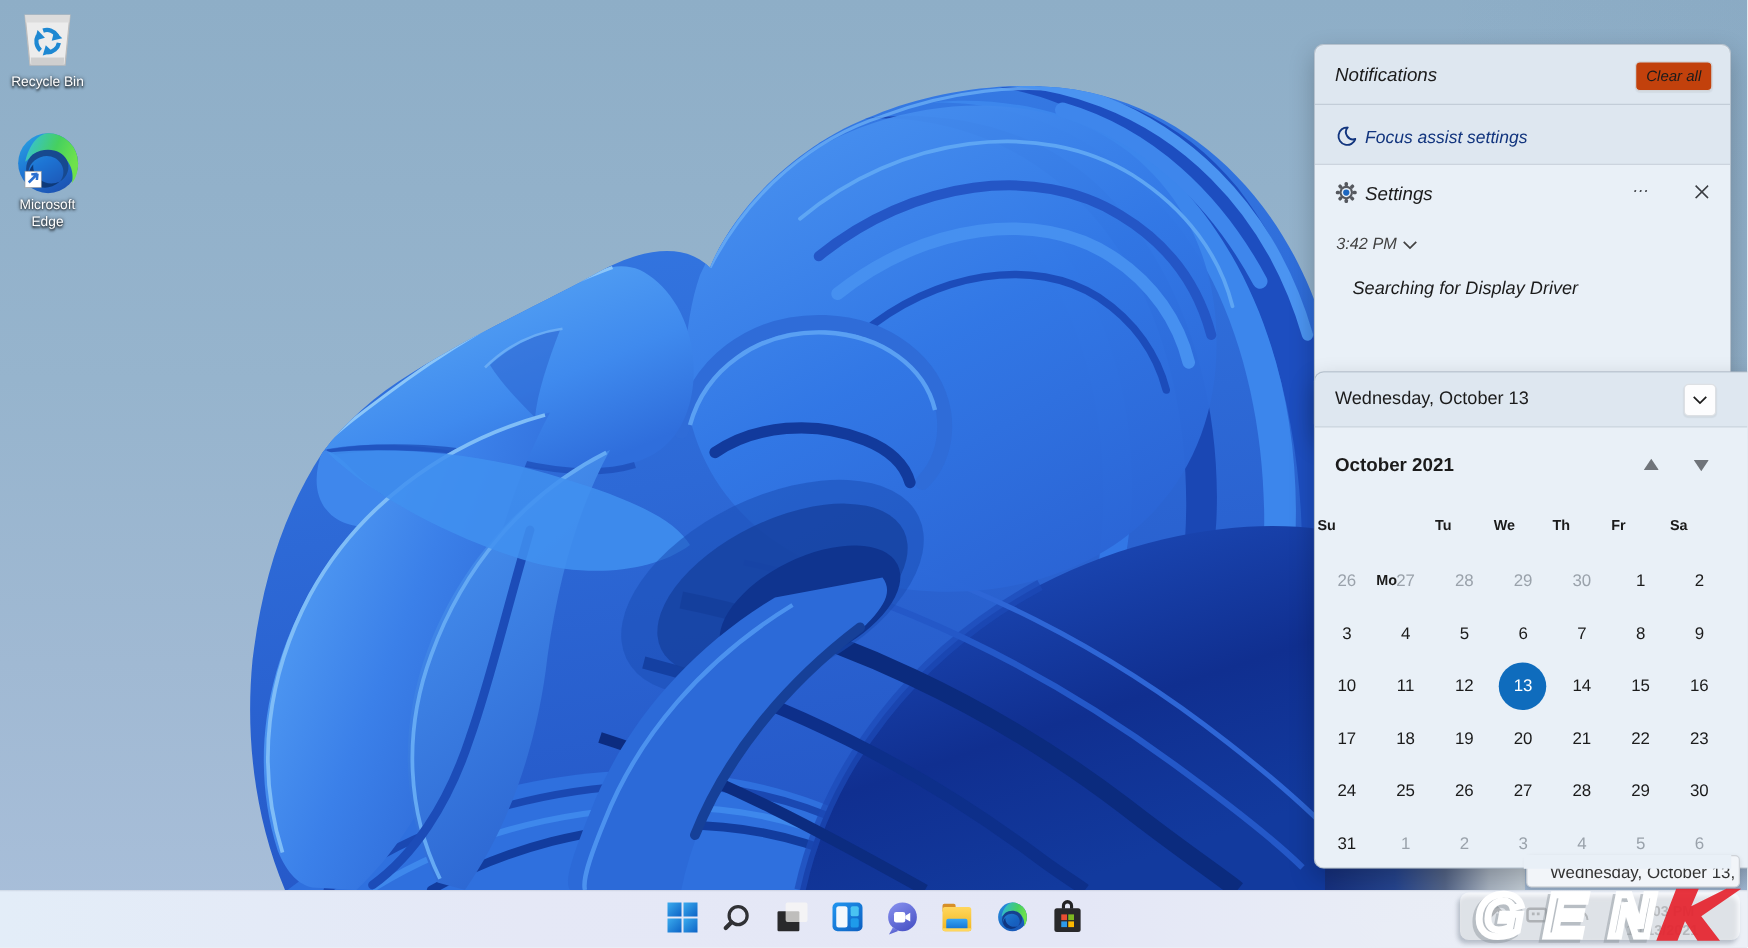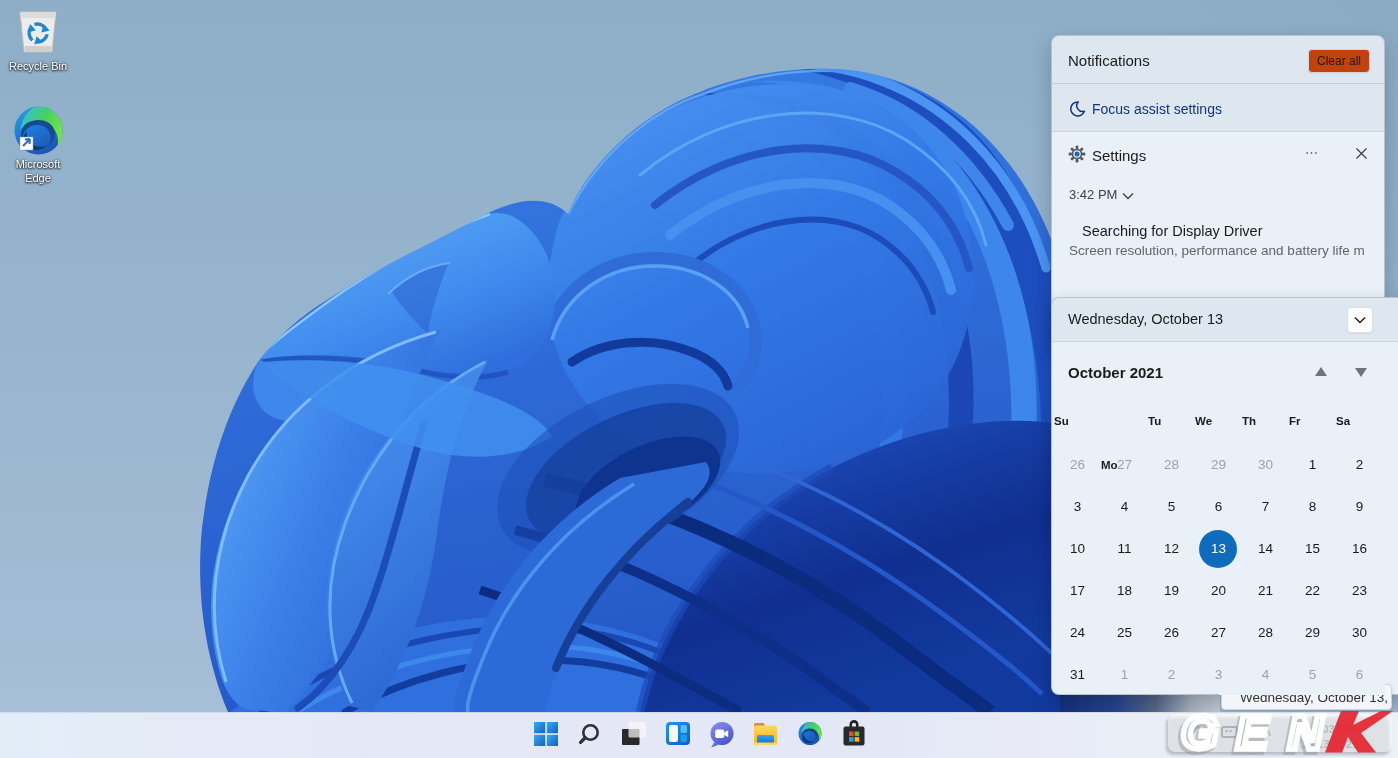--- a/index.html
+++ b/index.html
@@ -6,21 +6,21 @@
   #screen{position:relative;width:1398px;height:758px;overflow:hidden;
     font-family:"Liberation Sans",sans-serif;
     background:
       linear-gradient(100deg, rgba(30,60,95,0) 75%, rgba(35,70,105,0.05) 100%),
       linear-gradient(to bottom, #8eaec7 0%, #96b4cd 40%, #a0b9d3 70%, #a9bfda 100%);
   }
   .abs{position:absolute;}
   
   .panel{position:absolute;background:#e9f0f7;border:1px solid rgba(90,110,130,0.35);
     border-radius:8px;box-shadow:0 8px 20px rgba(0,0,0,0.22);box-sizing:border-box;}
-  #notif{left:1051px;top:35px;width:334px;height:312px;}
+  #notif{left:1051px;top:35px;width:334px;height:312px;font-style:italic;}
   #cal{left:1051px;top:297px;width:380px;height:398px;}
   .divider{position:absolute;left:0;width:100%;height:1px;background:rgba(70,90,110,0.18);}
   .txt{position:absolute;white-space:nowrap;color:#1b1b1b;}
   #clearall{position:absolute;left:256px;top:13px;width:60px;height:22px;background:#c2410c;
     border:1px solid #d2d5d9;border-radius:4px;font-size:12px;color:#1b1b1b;
     display:flex;align-items:center;justify-content:center;box-shadow:0 1px 1px rgba(0,0,0,0.05);}
   #calchev{position:absolute;left:295px;top:9px;width:24px;height:24px;background:#fdfdfe;
     border:1px solid #dde0e4;border-radius:4px;box-shadow:0 1px 1px rgba(0,0,0,0.06);}
   
   .wd{position:absolute;width:47px;text-align:left;font-size:11.5px;font-weight:bold;color:#1b1b1b;}
@@ -243,21 +243,20 @@
     <div class="txt" style="left:40px;top:111px;font-size:15px;">Settings</div>
     <div class="txt" style="left:253px;top:109px;font-size:13px;color:#4a4d52;letter-spacing:1px;">⋯</div>
     <svg class="abs" style="left:304px;top:112px" width="11" height="11" viewBox="0 0 11 11">
       <path d="M 0.5,0.5 L 10.5,10.5 M 10.5,0.5 L 0.5,10.5" stroke="#3a3d42" stroke-width="1.2"></path>
     </svg>
     <div class="txt" style="left:17px;top:151px;font-size:13px;color:#424242;">3:42 PM</div>
     <svg class="abs" style="left:70px;top:156px" width="12" height="8" viewBox="0 0 12 8">
       <path d="M 1,1.5 L 6,6.5 L 11,1.5" fill="none" stroke="#424242" stroke-width="1.4"></path>
     </svg>
     <div class="txt" style="left:17px;top:187px;font-size:14.5px;margin-left:13px;">Searching for Display Driver</div>
-    <div class="txt" style="left:17px;top:207px;font-size:13.5px;color:#5d6670;">Screen resolution, performance and battery life m</div>
   </div>
 
   <div id="cal" class="panel">
     <div style="position:absolute;left:0;top:0;width:100%;height:43px;background:rgba(193,208,224,0.28);border-radius:8px 8px 0 0;"></div>
     <div class="txt" style="left:16px;top:13px;font-size:14.5px;">Wednesday, October 13</div>
     <div id="calchev">
       <svg style="position:absolute;left:6px;top:8px" width="12" height="8" viewBox="0 0 12 8">
         <path d="M 1,1.5 L 6,6.5 L 11,1.5" fill="none" stroke="#1b1b1b" stroke-width="1.4"></path>
       </svg>
     </div>

